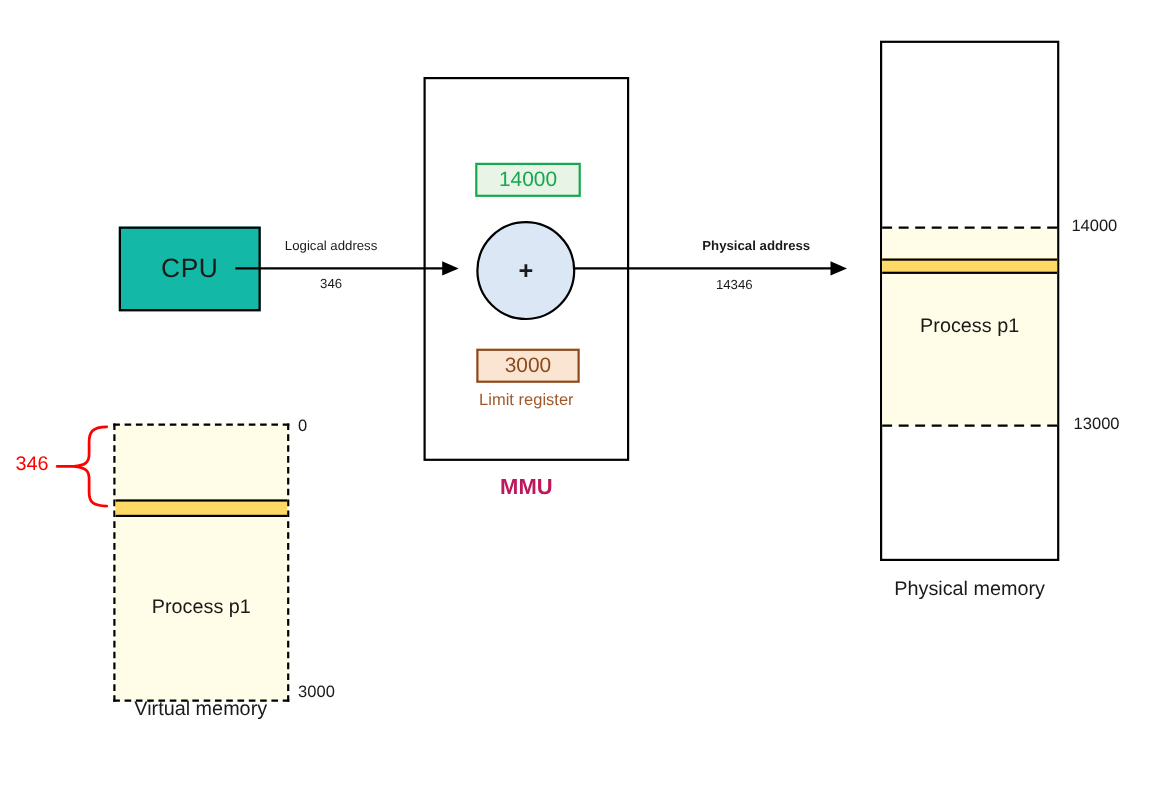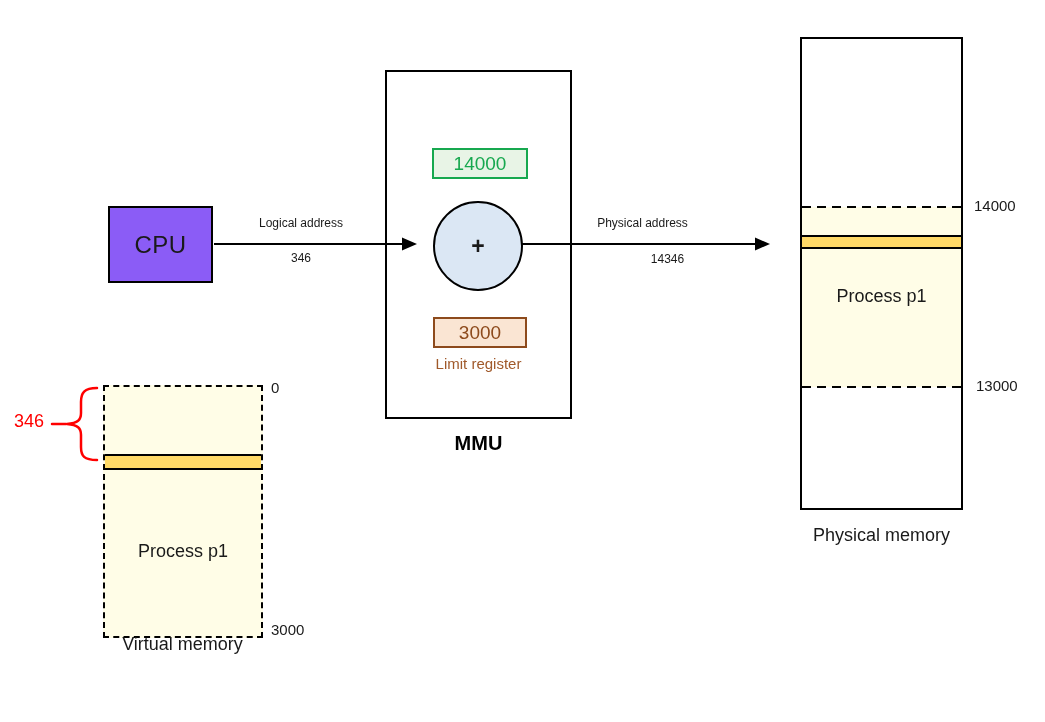--- a/index.html
+++ b/index.html
@@ -14,23 +14,23 @@
     position: relative;
     width: 1045px;
     height: 722px;
     background: #ffffff;
     overflow: hidden;
   }
   .abs { position: absolute; }
 
   
   .cpu-box {
-    left: 108px; top: 206px; width: 105px; height: 77px;
+    left: 108px; top: 206px; width: 129px; height: 77px;
     border: 2px solid #000;
-    background: #8b5cf6;
+    background: #14b8a6;
     display: flex; align-items: center; justify-content: center;
     font-size: 24px;
     letter-spacing: 0.5px;
   }
 
   
   .mmu-box {
     left: 385px; top: 70px; width: 187px; height: 349px;
     border: 2px solid #000;
     background: #ffffff;
@@ -69,31 +69,31 @@
     display: flex; align-items: center; justify-content: center;
   }
   .limit-label {
     left: 385px; top: 355px; width: 187px;
     color: #a0592a;
     font-size: 15px;
     text-align: center;
   }
   .mmu-title {
     left: 385px; top: 432px; width: 187px;
-    color: #000000;
+    color: #be185d;
     font-size: 20px;
     font-weight: 600;
     text-align: center;
   }
 
   
   .arrow-caption { font-size: 12px; text-align: center; }
   .logical-label { left: 216px; top: 216px; width: 170px; }
   .logical-value { left: 216px; top: 251px; width: 170px; }
-  .physical-label { left: 550px; top: 216px; width: 185px; }
+  .physical-label { left: 595px; top: 216px; width: 185px; font-weight: bold; }
   .physical-value { left: 575px; top: 252px; width: 185px; }
 
   
   .pm-box {
     left: 800px; top: 37px; width: 163px; height: 473px;
     border: 2px solid #000;
     background: #ffffff;
   }
   .pm-region {
     position: absolute;

